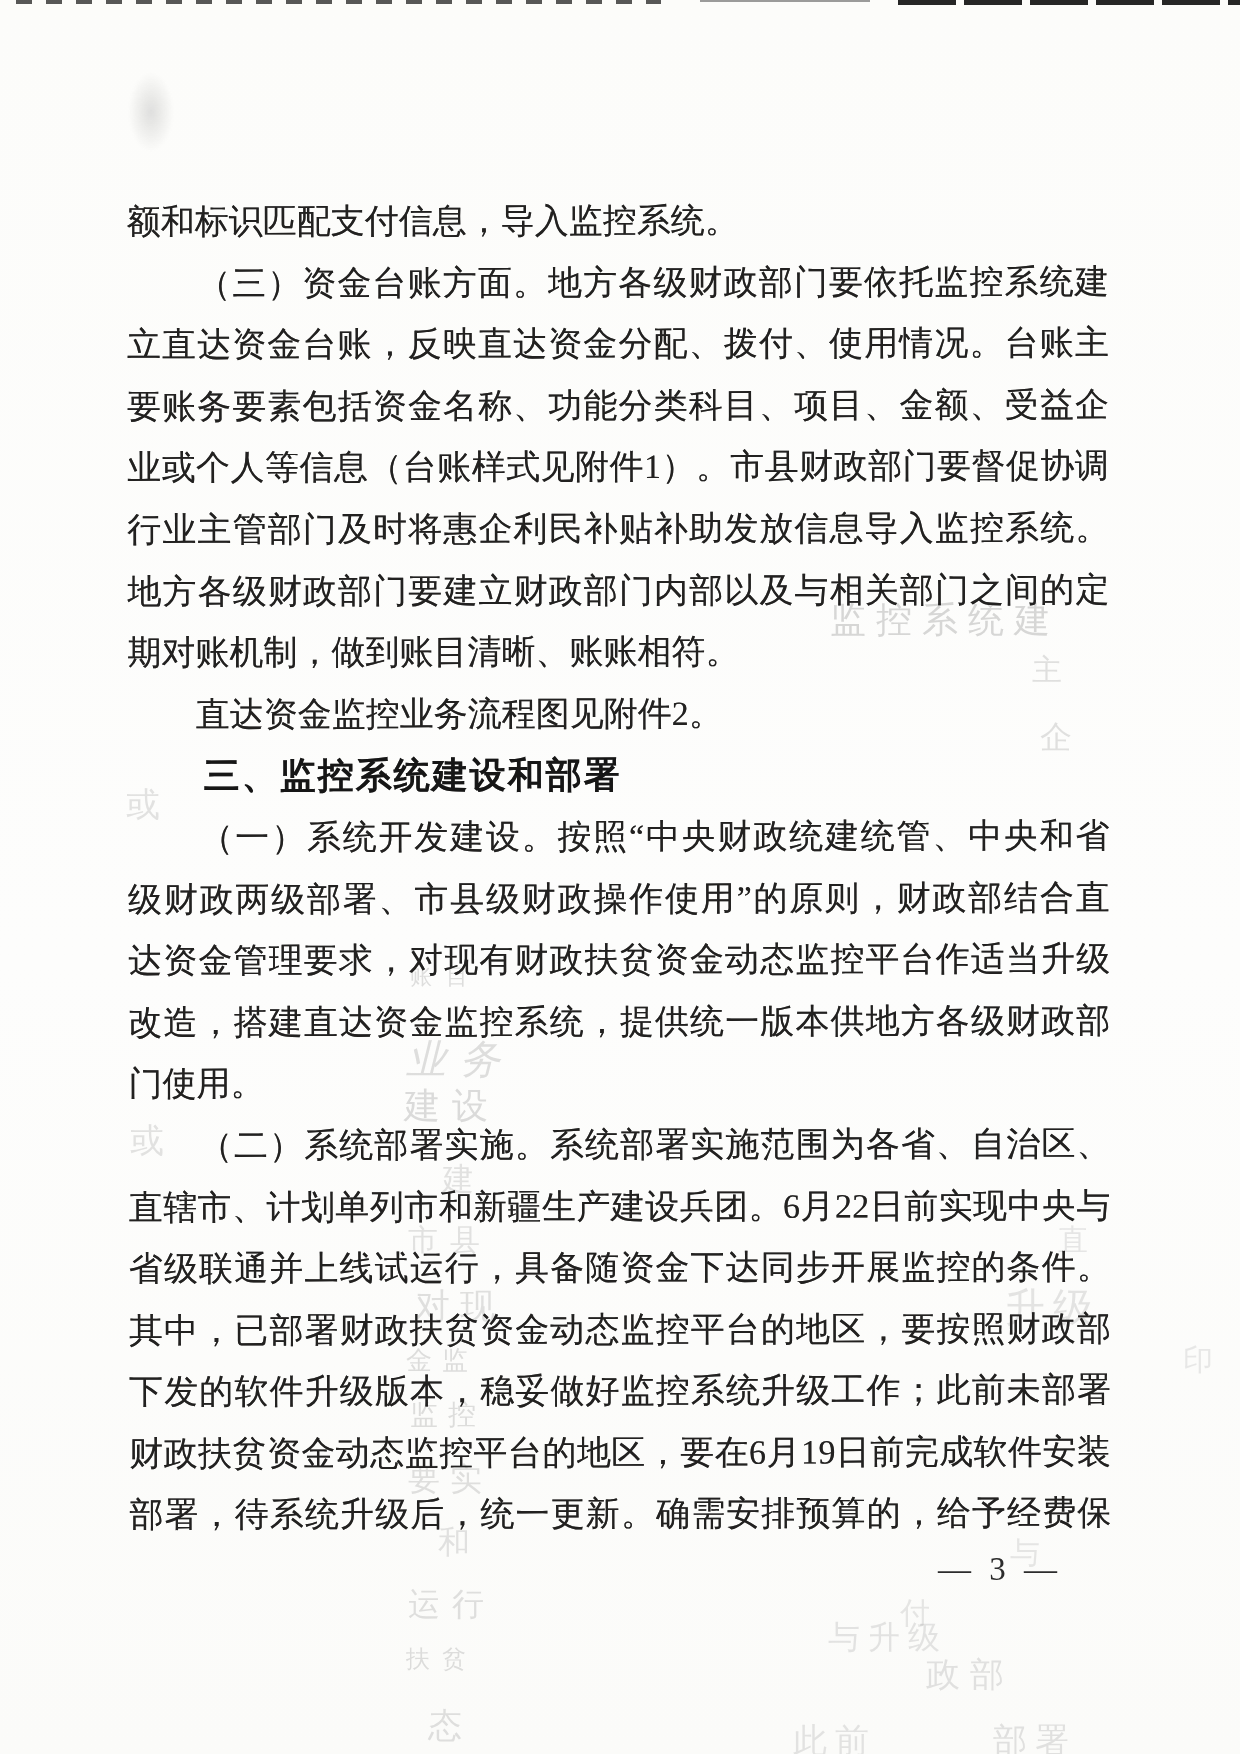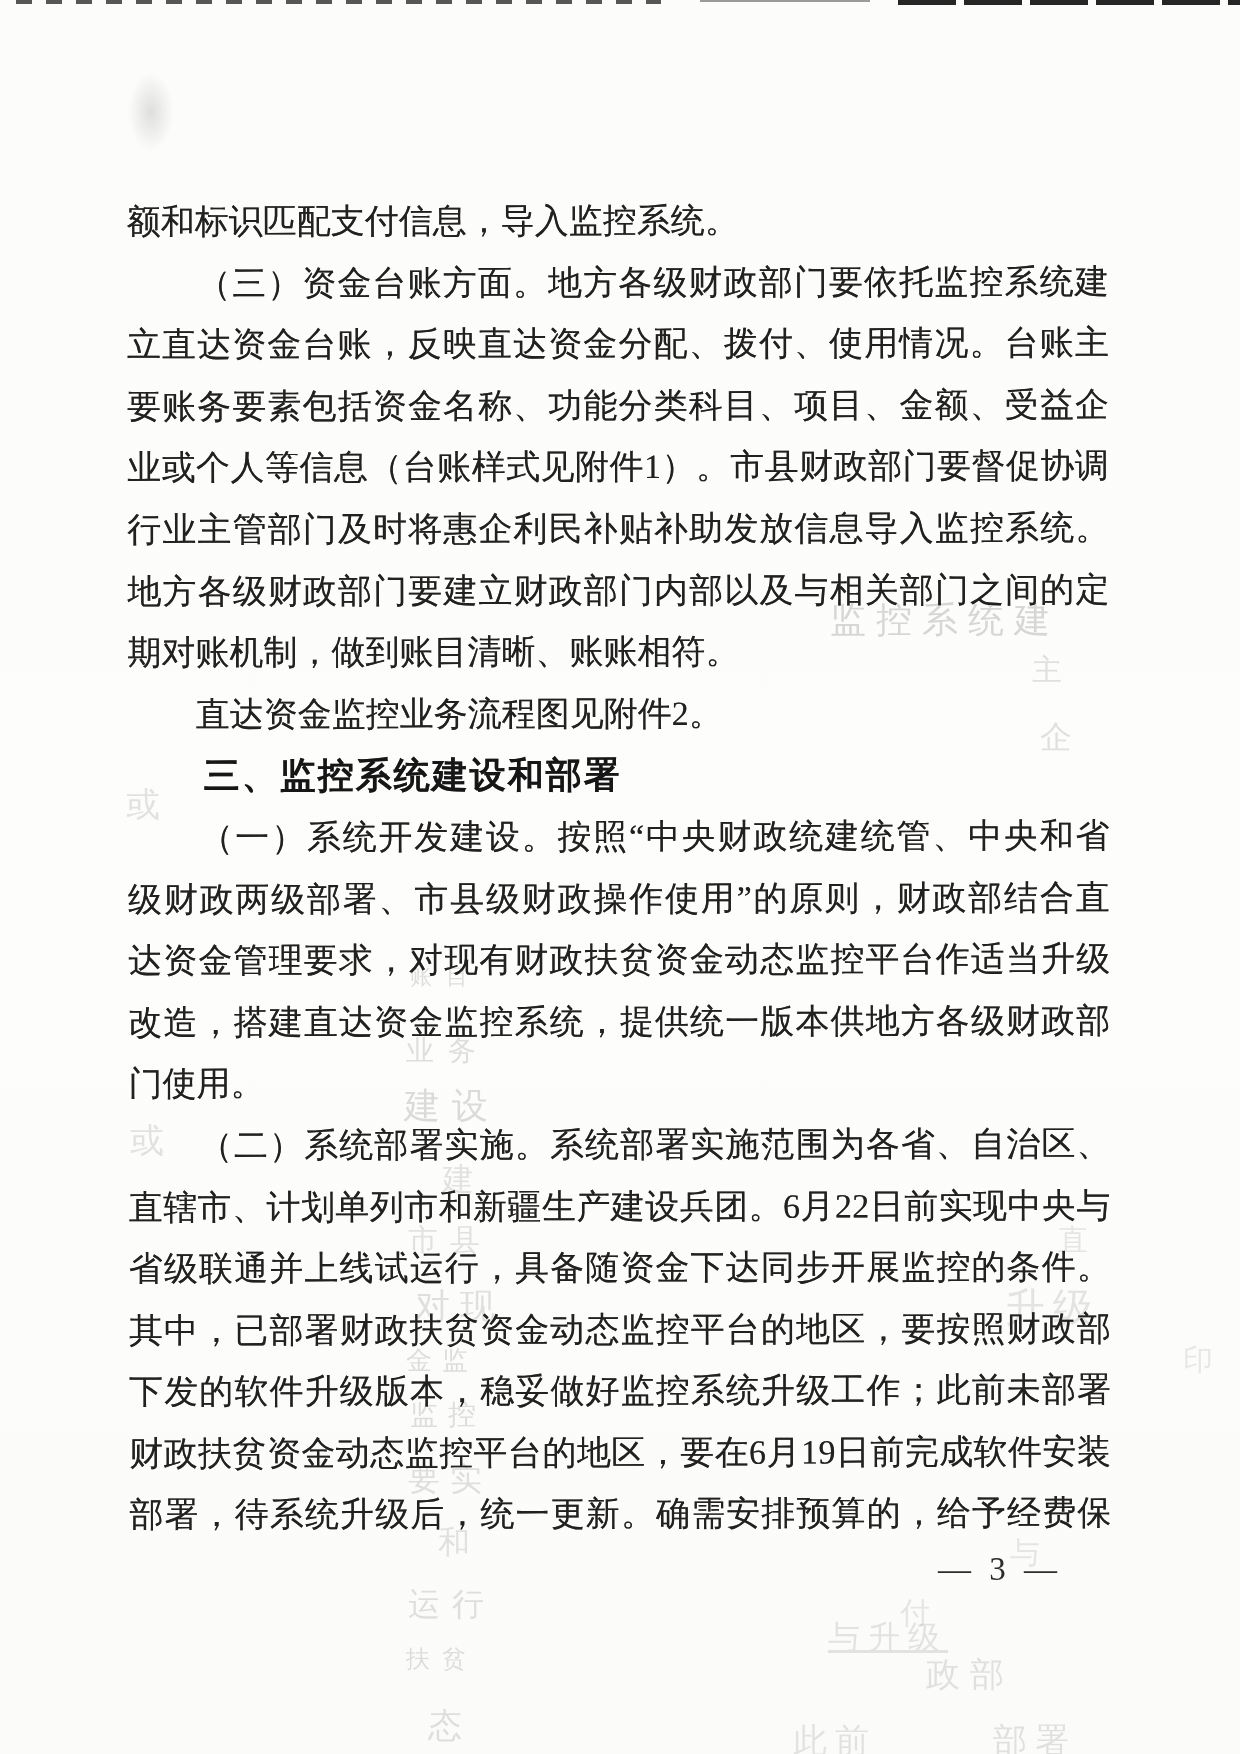--- a/index.html
+++ b/index.html
@@ -95,38 +95,38 @@
   <div class="edge-b"></div>
   <div class="smudge"></div>
 
   <div class="ghost-layer">
       <div class="ghost" style="left: 830px; top: 596px; font-size: 36px; opacity: 0.34; letter-spacing: 10px;">监控系统建</div>
       <div class="ghost" style="left: 1032px; top: 650px; font-size: 30px; opacity: 0.26;">主</div>
       <div class="ghost" style="left: 1040px; top: 716px; font-size: 32px; opacity: 0.26;">企</div>
       <div class="ghost" style="left: 126px; top: 782px; font-size: 34px; opacity: 0.24;">或</div>
       <div class="ghost" style="left: 130px; top: 1118px; font-size: 34px; opacity: 0.24;">或</div>
       <div class="ghost" style="left: 410px; top: 962px; font-size: 22px; opacity: 0.28; letter-spacing: 14px;">账目</div>
-      <div class="ghost" style="left: 406px; top: 1032px; font-size: 28px; opacity: 0.28; letter-spacing: 14px;">业务</div>
+      <div class="ghost" style="left: 406px; top: 1032px; font-size: 40px; opacity: 0.28; letter-spacing: 14px; font-style: italic;">业务</div>
       <div class="ghost" style="left: 404px; top: 1082px; font-size: 36px; opacity: 0.3; letter-spacing: 12px;">建设</div>
       <div class="ghost" style="left: 442px; top: 1158px; font-size: 32px; opacity: 0.24;">建</div>
       <div class="ghost" style="left: 408px; top: 1220px; font-size: 30px; opacity: 0.24; letter-spacing: 12px;">市县</div>
       <div class="ghost" style="left: 415px; top: 1283px; font-size: 35px; opacity: 0.26; letter-spacing: 10px;">对现</div>
       <div class="ghost" style="left: 406px; top: 1343px; font-size: 26px; opacity: 0.28; letter-spacing: 10px;">金监</div>
       <div class="ghost" style="left: 410px; top: 1396px; font-size: 28px; opacity: 0.28; letter-spacing: 10px;">监控</div>
       <div class="ghost" style="left: 408px; top: 1458px; font-size: 32px; opacity: 0.26; letter-spacing: 10px;">要实</div>
       <div class="ghost" style="left: 438px; top: 1521px; font-size: 32px; opacity: 0.24;">和</div>
       <div class="ghost" style="left: 408px; top: 1583px; font-size: 32px; opacity: 0.26; letter-spacing: 12px;">运行</div>
       <div class="ghost" style="left: 406px; top: 1643px; font-size: 24px; opacity: 0.28; letter-spacing: 12px;">扶贫</div>
       <div class="ghost" style="left: 428px; top: 1703px; font-size: 34px; opacity: 0.26;">态</div>
       <div class="ghost" style="left: 1058px; top: 1220px; font-size: 30px; opacity: 0.2;">直</div>
       <div class="ghost" style="left: 1005px; top: 1280px; font-size: 40px; opacity: 0.22; letter-spacing: 8px;">升级</div>
       <div class="ghost" style="left: 1183px; top: 1340px; font-size: 30px; opacity: 0.18;">印</div>
       <div class="ghost" style="left: 1010px; top: 1533px; font-size: 30px; opacity: 0.2;">与</div>
       <div class="ghost" style="left: 900px; top: 1593px; font-size: 30px; opacity: 0.2;">付</div>
-      <div class="ghost" style="left: 828px; top: 1616px; font-size: 32px; opacity: 0.22; letter-spacing: 8px; text-decoration: underline;">与升级</div>
+      <div class="ghost" style="left: 828px; top: 1616px; font-size: 32px; opacity: 0.22; letter-spacing: 8px;">与升级</div>
       <div class="ghost" style="left: 926px; top: 1652px; font-size: 34px; opacity: 0.24; letter-spacing: 10px;">政部</div>
       <div class="ghost" style="left: 793px; top: 1718px; font-size: 34px; opacity: 0.22; letter-spacing: 8px;">此前</div>
       <div class="ghost" style="left: 993px; top: 1718px; font-size: 34px; opacity: 0.24; letter-spacing: 8px;">部署</div>
     </div>
 
   <div class="text-block">
       <div class="line">额和标识匹配支付信息，导入监控系统。</div>
       <div class="line jl"><span>　</span><span>　</span><span>（</span><span>三</span><span>）</span><span>资</span><span>金</span><span>台</span><span>账</span><span>方</span><span>面</span><span>。</span><span>地</span><span>方</span><span>各</span><span>级</span><span>财</span><span>政</span><span>部</span><span>门</span><span>要</span><span>依</span><span>托</span><span>监</span><span>控</span><span>系</span><span>统</span><span>建</span></div>
       <div class="line jl"><span>立</span><span>直</span><span>达</span><span>资</span><span>金</span><span>台</span><span>账</span><span>，</span><span>反</span><span>映</span><span>直</span><span>达</span><span>资</span><span>金</span><span>分</span><span>配</span><span>、</span><span>拨</span><span>付</span><span>、</span><span>使</span><span>用</span><span>情</span><span>况</span><span>。</span><span>台</span><span>账</span><span>主</span></div>
       <div class="line jl"><span>要</span><span>账</span><span>务</span><span>要</span><span>素</span><span>包</span><span>括</span><span>资</span><span>金</span><span>名</span><span>称</span><span>、</span><span>功</span><span>能</span><span>分</span><span>类</span><span>科</span><span>目</span><span>、</span><span>项</span><span>目</span><span>、</span><span>金</span><span>额</span><span>、</span><span>受</span><span>益</span><span>企</span></div>

